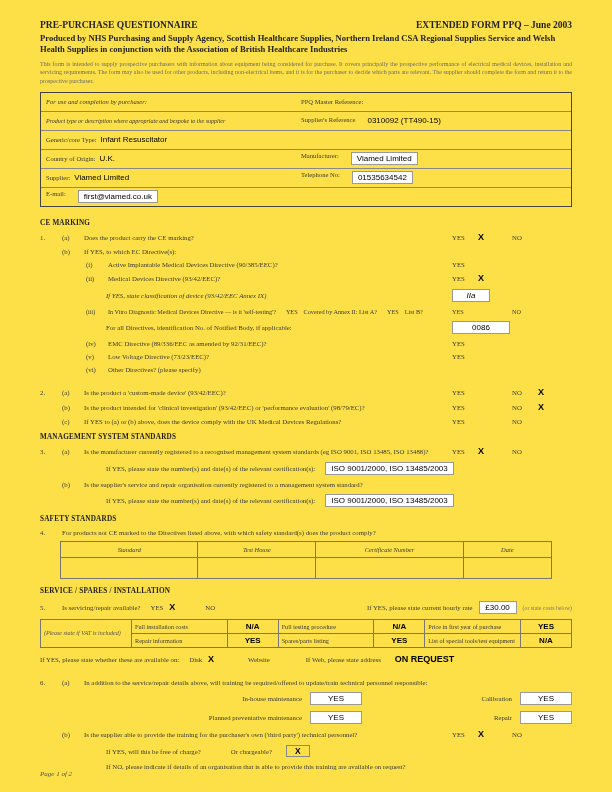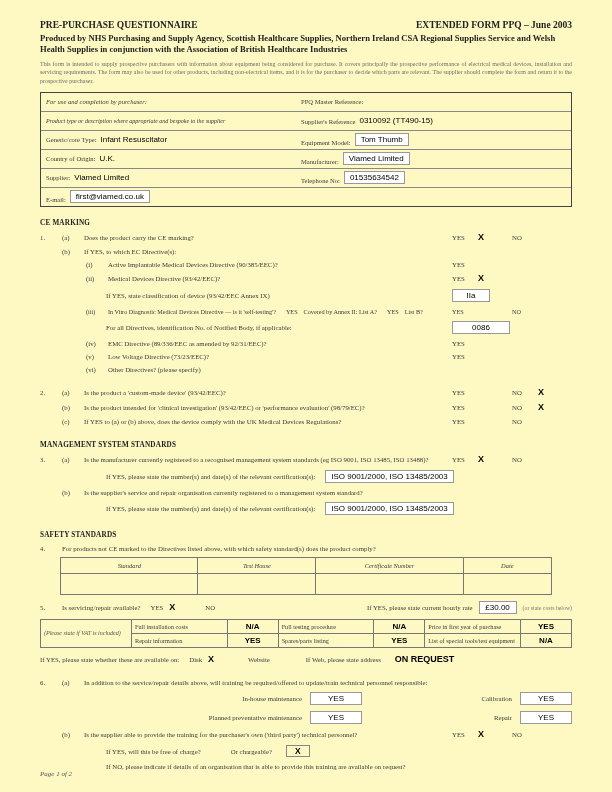--- a/index.html
+++ b/index.html
@@ -1,30 +1,30 @@
 <!DOCTYPE html>
 <html><head>
 <meta charset="utf-8">
 <style>
   html,body{margin:0;padding:0;background:#ffffff;}
   .page{width:612px;height:792px;position:relative;box-sizing:border-box;
-        background:#fef9c3;font-family:"Liberation Serif","DejaVu Serif",serif;
+        background:#fde047;font-family:"Liberation Serif","DejaVu Serif",serif;
         color:#3a3a3a;padding:20px 40px 0 40px;overflow:hidden;}
   .titlerow{display:flex;justify-content:space-between;font-weight:bold;font-size:9.5px;color:#222;}
   .produced{font-weight:bold;font-size:8.6px;line-height:1.3;margin-top:3px;color:#222;}
   .intro{font-size:6px;line-height:1.35;margin-top:5px;color:#6b6b6b;text-align:justify;}
   .infobox{border:1.5px solid #444;margin-top:7px;}
   .ib-row{display:flex;align-items:center;min-height:16px;border-top:1px solid #888;font-size:6.6px;padding:1px 5px;}
   .ib-row:first-child{border-top:none;}
   .ib-l{width:255px;display:flex;align-items:center;gap:4px;flex-shrink:0;}
-  .ib-r{flex:1;display:flex;align-items:flex-end;gap:4px;}
+  .ib-r{flex:1;display:flex;align-items:flex-start;gap:12px;}
   .ital{font-style:italic;}
   .filled{font-family:"Liberation Sans","DejaVu Sans",sans-serif;font-size:8px;color:#000;}
   .vbox{border:1px solid #999;padding:1px 5px;background:#fff;min-width:26px;display:inline-block;}
-  .sec{font-weight:bold;font-size:7.2px;margin-top:16px;color:#222;letter-spacing:.2px;}
+  .sec{font-weight:bold;font-size:7.2px;margin-top:8px;color:#222;letter-spacing:.2px;}
   .qrow{display:flex;align-items:baseline;margin-top:6px;font-size:6.8px;}
   .qnum{width:22px;flex-shrink:0;}
   .qlet{width:22px;flex-shrink:0;}
   .deep .qnum{width:46px;}
   .qtext{flex:1;padding-right:4px;}
   .gap{margin-top:15px;}
   .yn{display:flex;width:120px;flex-shrink:0;align-items:baseline;}
   .yn .lab{width:26px;}
   .yn .mk{width:34px;font-family:"Liberation Sans","DejaVu Sans",sans-serif;font-weight:bold;font-size:9px;color:#000;line-height:1;}
   .inlab{margin:0 6px 0 10px;}
@@ -76,24 +76,20 @@
       <span class="ib-r">
         <span>Supplier's Reference</span>
         <span class="filled">0310092 (TT490-15)</span>
       </span>
     </div>
     <div class="ib-row">
       <span class="ib-l">
         <span>Generic/core Type:</span>
         <span class="filled">Infant Resuscitator</span>
       </span>
-      <span class="ib-r">
-        <span>Equipment Model:</span>
-        <span class="filled vbox">Tom Thumb</span>
-      </span>
     </div>
     <div class="ib-row">
       <span class="ib-l">
         <span>Country of Origin:</span>
         <span class="filled">U.K.</span>
       </span>
       <span class="ib-r">
         <span>Manufacturer:</span>
         <span class="filled vbox">Viamed Limited</span>
       </span>
@@ -153,21 +149,21 @@
     <span class="qlet">(ii)</span>
     <span class="qtext">Medical Devices Directive (93/42/EEC)?</span>
     <span class="yn">
         <span class="lab">YES</span>
         <span class="mk">X</span>
         <span class="lab"></span>
         <span class="mk"></span>
       </span>
   </div>
 
-  <div class="qrow" style="padding-left:66px;">
+  <div class="qrow" style="padding-left:66px;font-style:italic;">
     <span class="qtext">If YES, state classification of device (93/42/EEC Annex IX)</span>
     <span class="yn">
         <span class="filled vbox" style="text-align:center;">IIa</span>
       </span>
   </div>
 
   <div class="qrow deep" style="font-size:6.2px;">
     <span class="qnum"></span>
     <span class="qlet">(iii)</span>
     <span>In Vitro Diagnostic Medical Devices Directive — is it 'self-testing'?</span>
@@ -303,20 +299,21 @@
     </tr>
     <tr>
       <td class="blank"></td>
       <td class="blank"></td>
       <td class="blank"></td>
       <td class="blank"></td>
     </tr>
   </tbody>
     </table>
 
+  <div class="sec">SERVICE / SPARES / INSTALLATION</div>
 
   <div class="qrow">
     <span class="qnum">5.</span>
     <span>Is servicing/repair available?</span>
     <span class="inlab">YES</span>
     <span class="mk" style="width:26px;font-family:'Liberation Sans',sans-serif;font-weight:bold;font-size:9px;color:#000;">X</span>
     <span class="inlab">NO</span>
     <span style="flex:1;text-align:right;padding-right:6px;">If YES, please state current hourly rate</span>
     <span class="filled vbox" style="text-align:center;">£30.00</span>
     <span style="margin-left:6px;font-size:5.8px;color:#777;">(or state costs below)</span>

